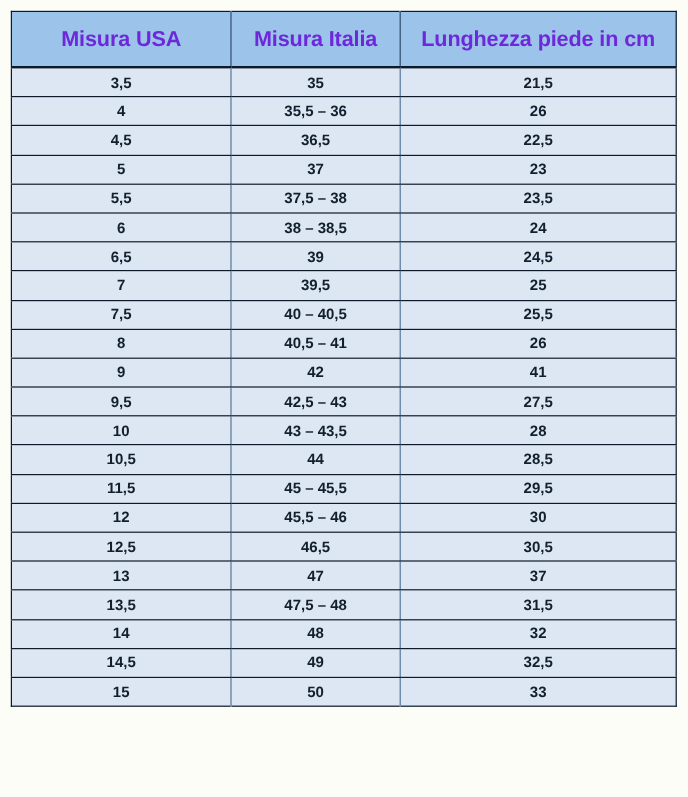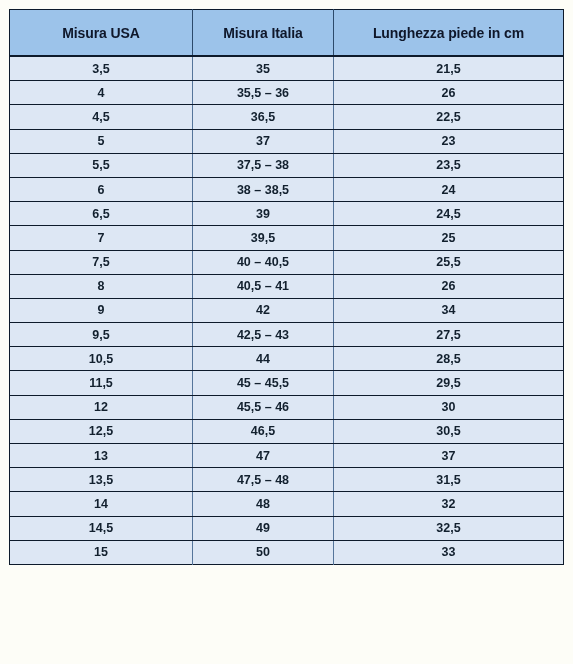--- a/index.html
+++ b/index.html
@@ -35,22 +35,22 @@
     width: 554px;
     border: 1px solid #0d1a2b;
   }
 
   table.size-table col.c1 { width: 183px; }
   table.size-table col.c2 { width: 141px; }
   table.size-table col.c3 { width: 230px; }
 
   table.size-table thead th {
     background: #9cc3ea;
-    color: #0f172a;
-    font-size: 14px;
+    color: #6d28d9;
+    font-size: 18px;
     font-weight: bold;
     height: 45px;
     text-align: center;
     vertical-align: middle;
     border-right: 1px solid #2c4a6b;
     border-bottom: 2px solid #0d1a2b;
     letter-spacing: -0.1px;
     padding: 0 2px;
     white-space: nowrap;
   }
@@ -143,26 +143,31 @@
             <td>25,5</td>
           </tr>
           <tr>
             <td>8</td>
             <td>40,5 – 41</td>
             <td>26</td>
           </tr>
           <tr>
             <td>9</td>
             <td>42</td>
-            <td>34</td>
+            <td>41</td>
           </tr>
           <tr>
             <td>9,5</td>
             <td>42,5 – 43</td>
             <td>27,5</td>
+          </tr>
+          <tr>
+            <td>10</td>
+            <td>43 – 43,5</td>
+            <td>28</td>
           </tr>
           <tr>
             <td>10,5</td>
             <td>44</td>
             <td>28,5</td>
           </tr>
           <tr>
             <td>11,5</td>
             <td>45 – 45,5</td>
             <td>29,5</td>

